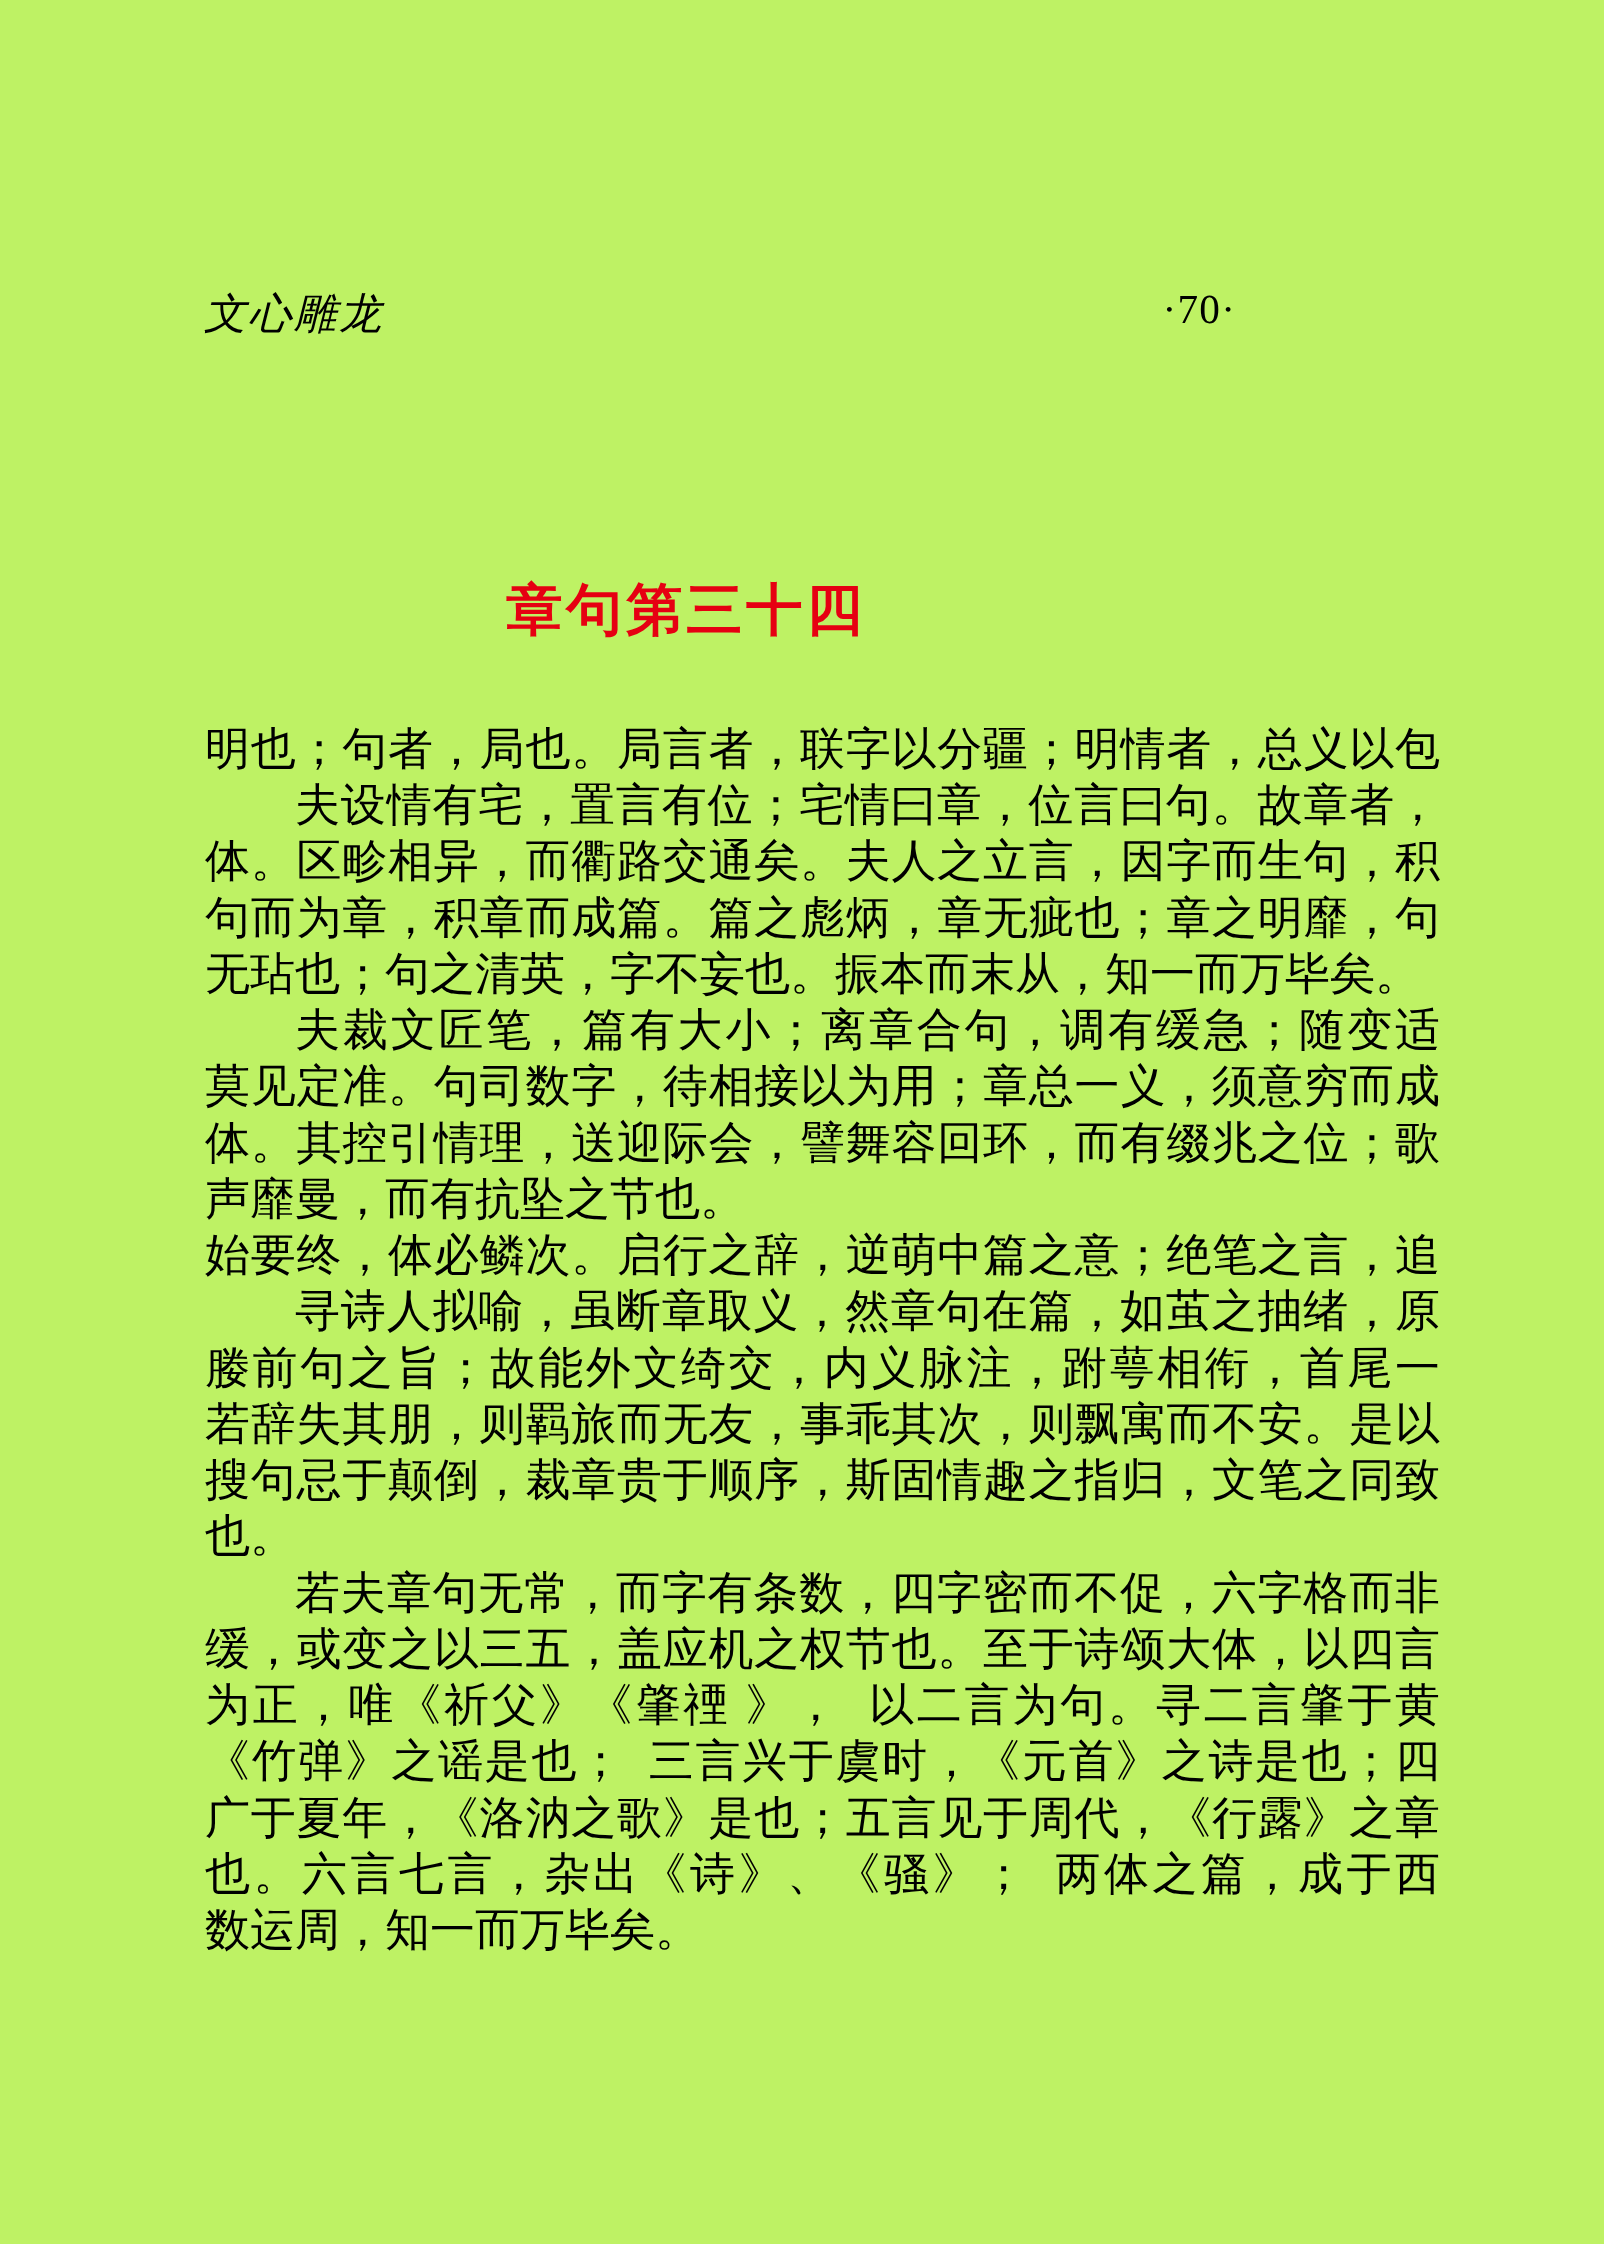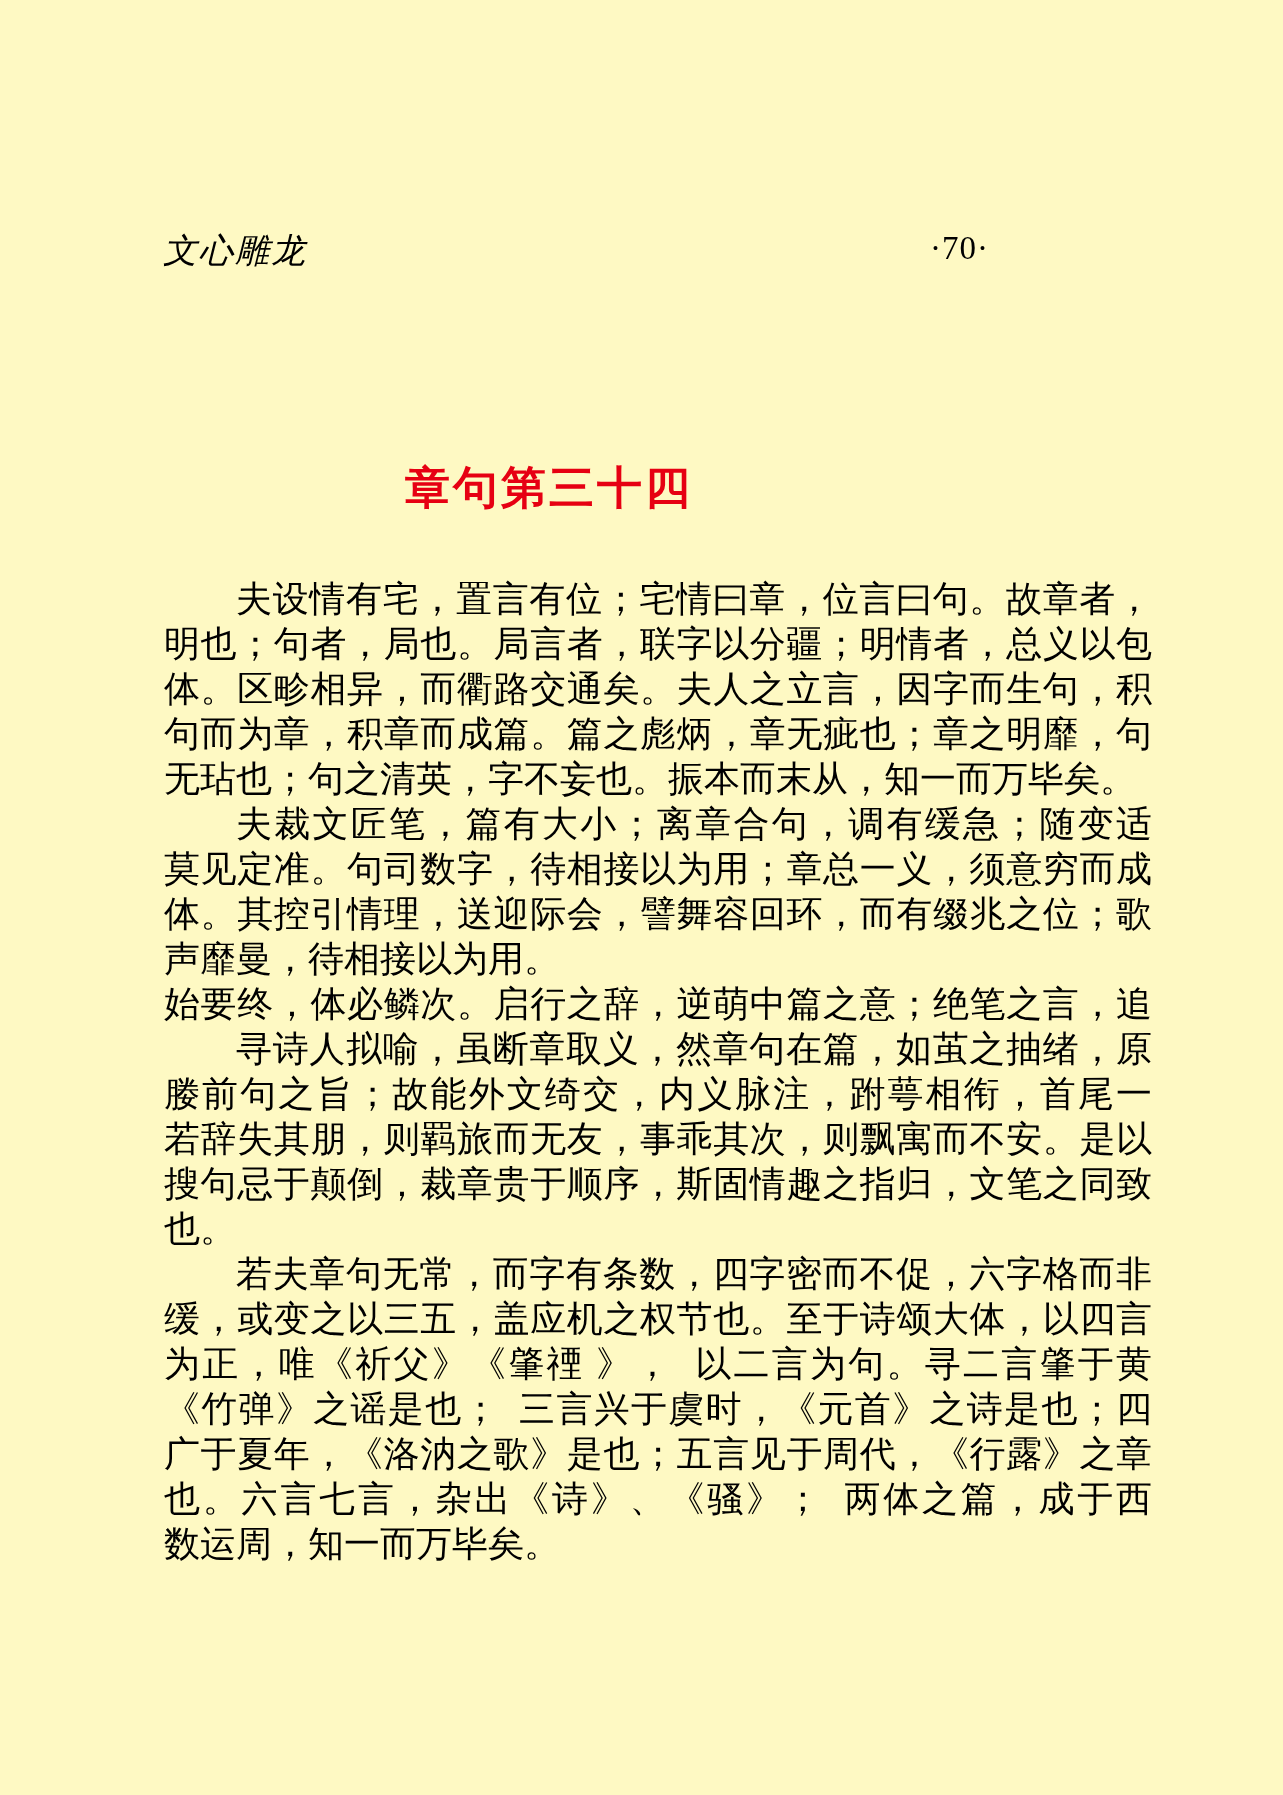--- a/index.html
+++ b/index.html
@@ -4,21 +4,21 @@
 <style>
   html, body {
     margin: 0;
     padding: 0;
     background: #ffffff;
   }
   .page {
     position: relative;
     width: 1283px;
     height: 1795px;
-    background: #fef9c3;
+    background: #bef264;
     overflow: hidden;
     font-family: "Liberation Serif", "DejaVu Serif", serif;
     color: #000000;
   }
   .running-header {
     position: absolute;
     top: 228px;
     left: 163px;
     right: 295px;
     height: 44px;
@@ -77,31 +77,31 @@
 
   <div class="running-header">
     <div class="book-title">文心雕龙</div>
     <div class="page-number">·70·</div>
   </div>
 
   <div class="chapter-title" style="color: rgb(230, 0, 18);">章句第三十四</div>
 
   <div class="body-text">
       <div class="para">
+        <div class="line">明也；句者，局也。局言者，联字以分疆；明情者，总义以包</div>
         <div class="line first">夫设情有宅，置言有位；宅情曰章，位言曰句。故章者，</div>
-        <div class="line">明也；句者，局也。局言者，联字以分疆；明情者，总义以包</div>
         <div class="line">体。区畛相异，而衢路交通矣。夫人之立言，因字而生句，积</div>
         <div class="line">句而为章，积章而成篇。篇之彪炳，章无疵也；章之明靡，句</div>
         <div class="line last">无玷也；句之清英，字不妄也。振本而末从，知一而万毕矣。</div>
       </div>
       <div class="para">
         <div class="line first">夫裁文匠笔，篇有大小；离章合句，调有缓急；随变适会，</div>
         <div class="line">莫见定准。句司数字，待相接以为用；章总一义，须意穷而成</div>
         <div class="line">体。其控引情理，送迎际会，譬舞容回环，而有缀兆之位；歌</div>
-        <div class="line last">声靡曼，待相接以为用。</div>
+        <div class="line last">声靡曼，而有抗坠之节也。</div>
       </div>
       <div class="para">
         <div class="line">始要终，体必鳞次。启行之辞，逆萌中篇之意；绝笔之言，追</div>
         <div class="line first">寻诗人拟喻，虽断章取义，然章句在篇，如茧之抽绪，原</div>
         <div class="line">媵前句之旨；故能外文绮交，内义脉注，跗萼相衔，首尾一体。</div>
         <div class="line">若辞失其朋，则羁旅而无友，事乖其次，则飘寓而不安。是以</div>
         <div class="line">搜句忌于颠倒，裁章贵于顺序，斯固情趣之指归，文笔之同致</div>
         <div class="line last">也。</div>
       </div>
       <div class="para">

